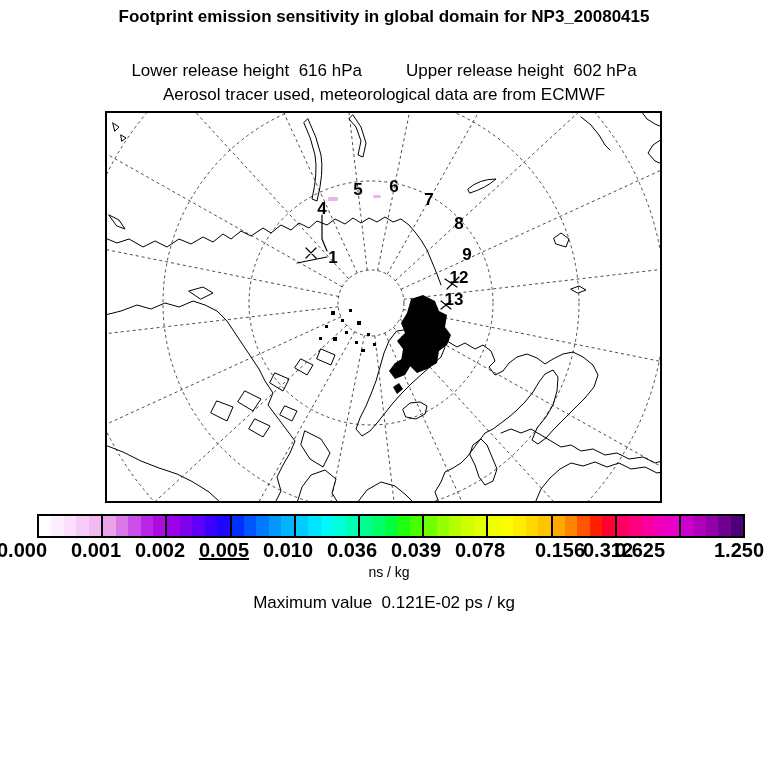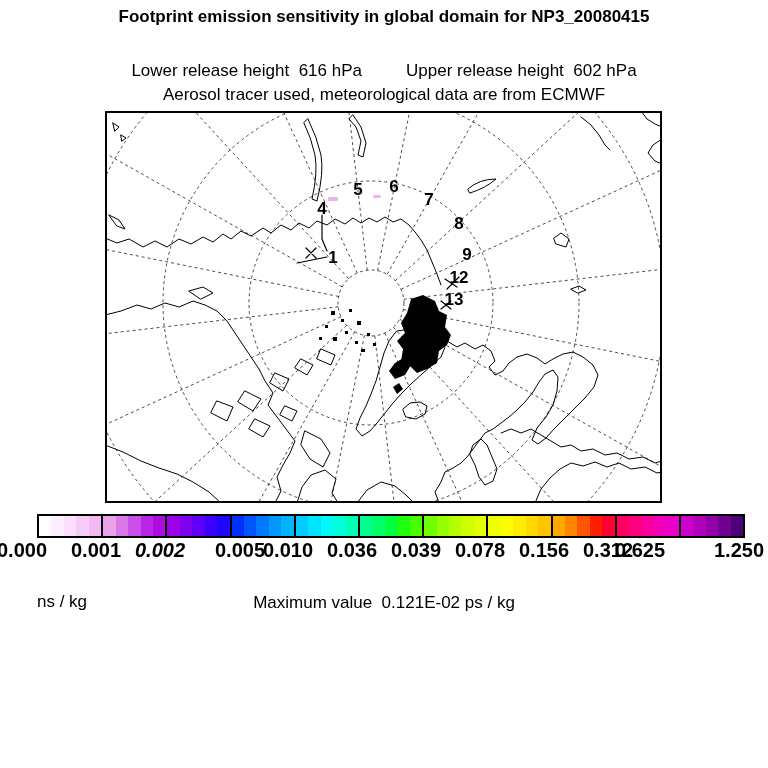--- a/index.html
+++ b/index.html
@@ -18,21 +18,21 @@
   .traj-num{font-family:"Liberation Sans",sans-serif;font-size:17px;font-weight:bold;
             fill:#000;text-anchor:middle;}
   .frame{fill:none;stroke:#000;stroke-width:2;}
   .colorbar{position:absolute;left:37px;top:514px;width:704px;height:20px;
             border:2px solid #000;display:flex;box-sizing:content-box;}
   .cb-seg{flex:1;display:flex;border-left:2px solid #000;}
   .cb-seg:first-child{border-left:none;}
   .cb-cell{flex:1;}
   .tick-row{position:absolute;left:0;top:539px;width:768px;height:18px;}
   .tick{position:absolute;transform:translateX(-50%);font-size:20px;font-weight:bold;white-space:pre;}
-  .unit-line{position:absolute;left:37px;top:564px;width:704px;text-align:left;font-size:17px;white-space:pre;margin-top:28px;}
+  .unit-line{position:absolute;left:37px;top:564px;width:704px;text-align:center;font-size:14px;white-space:pre;}
   .max-line{position:absolute;left:0;top:593px;width:768px;text-align:center;font-size:17px;white-space:pre;}
 </style>
 </head>
 <body>
 
 <div class="page">
 
   <div class="hline title">Footprint emission sensitivity in global domain for NP3_20080415</div>
 
 
@@ -203,27 +203,27 @@
         <div class="cb-cell" style="background: rgb(176, 0, 188);"></div>
         <div class="cb-cell" style="background: rgb(148, 0, 168);"></div>
         <div class="cb-cell" style="background: rgb(112, 0, 144);"></div>
         <div class="cb-cell" style="background: rgb(76, 0, 120);"></div>
       </div>
     </div>
 
   <div class="tick-row">
       <div class="tick" style="left: 22px;">0.000</div>
       <div class="tick" style="left: 96px;">0.001</div>
-      <div class="tick" style="left: 160px; font-style: italic;">0.002</div>
-      <div class="tick" style="left: 240px;">0.005</div>
+      <div class="tick" style="left: 160px;">0.002</div>
+      <div class="tick" style="left: 224px; text-decoration: underline;">0.005</div>
       <div class="tick" style="left: 288px;">0.010</div>
       <div class="tick" style="left: 352px;">0.036</div>
       <div class="tick" style="left: 416px;">0.039</div>
       <div class="tick" style="left: 480px;">0.078</div>
-      <div class="tick" style="left: 544px;">0.156</div>
+      <div class="tick" style="left: 560px;">0.156</div>
       <div class="tick" style="left: 608px;">0.312</div>
       <div class="tick" style="left: 640px;">0.625</div>
       <div class="tick" style="left: 739px;">1.250</div>
     </div>
 
   <div class="unit-line">ns / kg</div>
 
   <div class="max-line">Maximum value  0.121E-02 ps / kg</div>
 
 </div>

